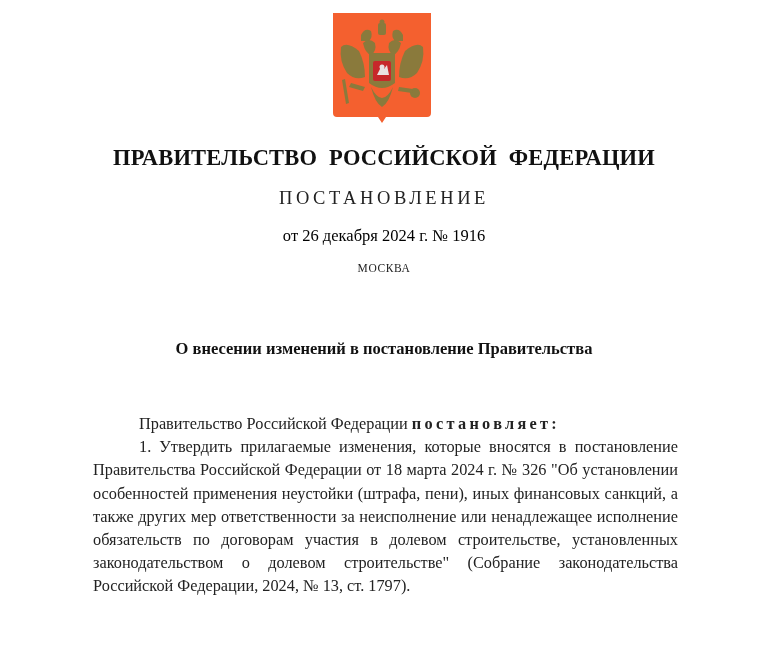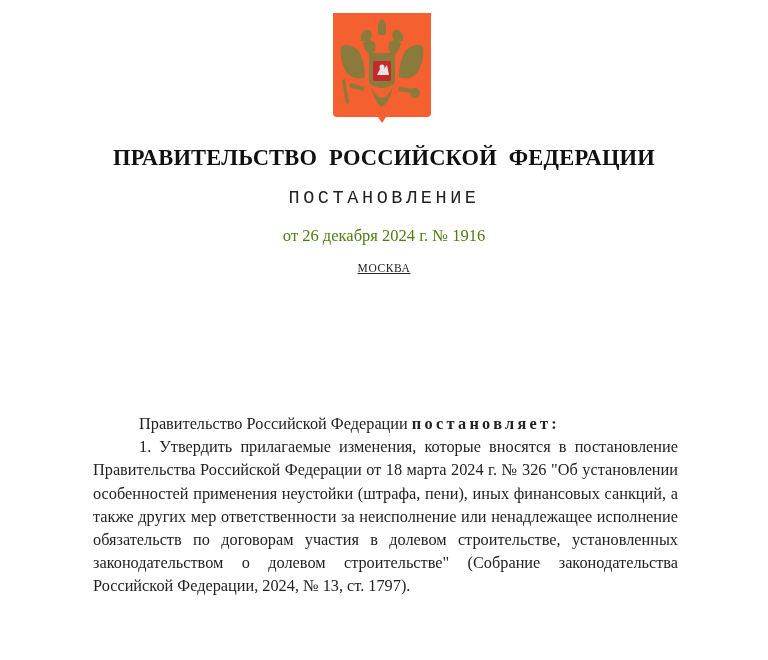--- a/index.html
+++ b/index.html
@@ -37,33 +37,31 @@
       font-weight: bold;
       letter-spacing: 0.2px;
       word-spacing: 6px;
       color: #111;
     }
     .doc-type {
       top: 188px;
       font-size: 18.5px;
       letter-spacing: 3.6px;
       color: #222;
-      font-family: Liberation Mono, monospace;
     }
     .doc-date {
       top: 226px;
       font-size: 16.5px;
-      color: #4d7c0f;
+      color: #000000;
     }
     .doc-city {
       top: 262px;
       font-size: 11.5px;
       letter-spacing: 0.6px;
       color: #222;
-      text-decoration: underline;
     }
     .subject {
       top: 338px;
       font-size: 16.5px;
       font-weight: bold;
       line-height: 21px;
       color: #111;
     }
 
     .body-text {
@@ -128,18 +126,19 @@
     <circle cx="49" cy="54" r="2.5" fill="#e9e2e2"></circle>
   </svg>
 </div>
 
 <div class="center gov-title">ПРАВИТЕЛЬСТВО  РОССИЙСКОЙ  ФЕДЕРАЦИИ</div>
 <div class="center doc-type">ПОСТАНОВЛЕНИЕ</div>
 <div class="center doc-date">от 26 декабря 2024 г. № 1916</div>
 <div class="center doc-city">МОСКВА</div>
 
 <div class="center subject">
+  <div>О внесении изменений в постановление Правительства</div>
 </div>
 
 <div class="body-text">
   <p class="para-intro"><span>Правительство Российской Федерации </span><span class="spaced-bold">постановляет:</span></p>
   <p class="para-1">1. Утвердить прилагаемые изменения, которые вносятся в постановление Правительства Российской Федерации от 18 марта 2024 г. № 326 "Об установлении особенностей применения неустойки (штрафа, пени), иных финансовых санкций, а также других мер ответственности за неисполнение или ненадлежащее исполнение обязательств по договорам участия в долевом строительстве, установленных законодательством о долевом строительстве" (Собрание законодательства Российской Федерации, 2024, № 13, ст. 1797).</p>
 </div>
 
 </body></html>

